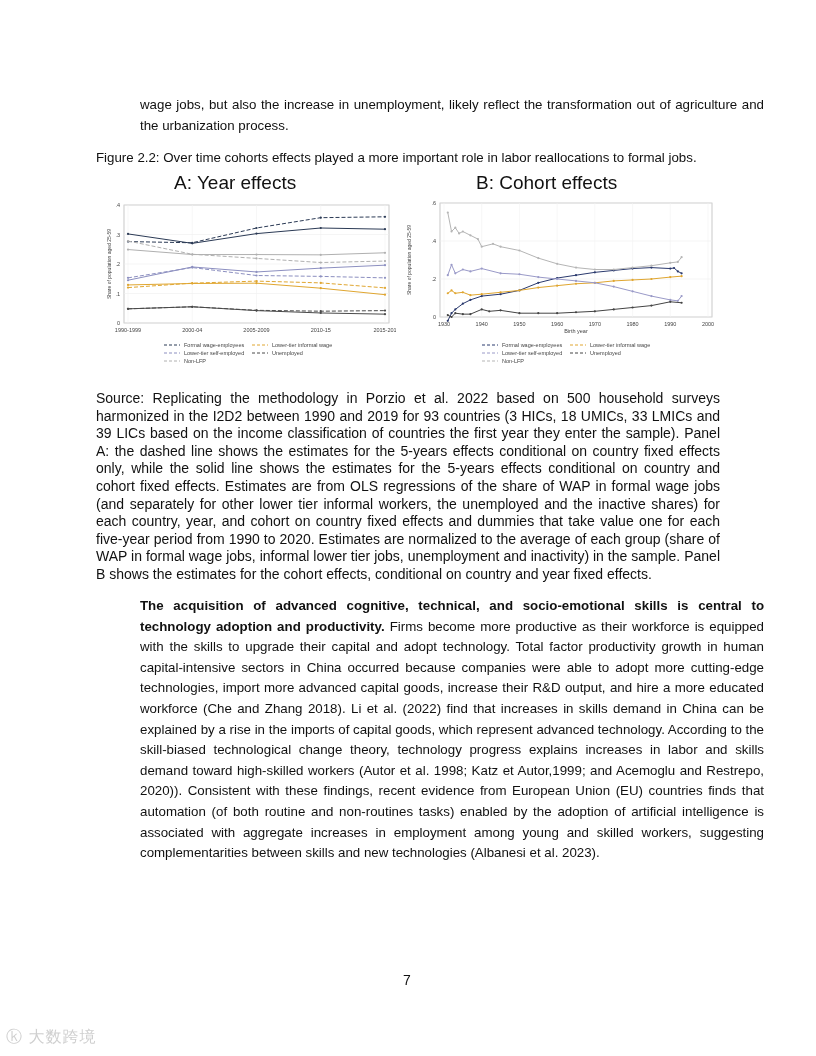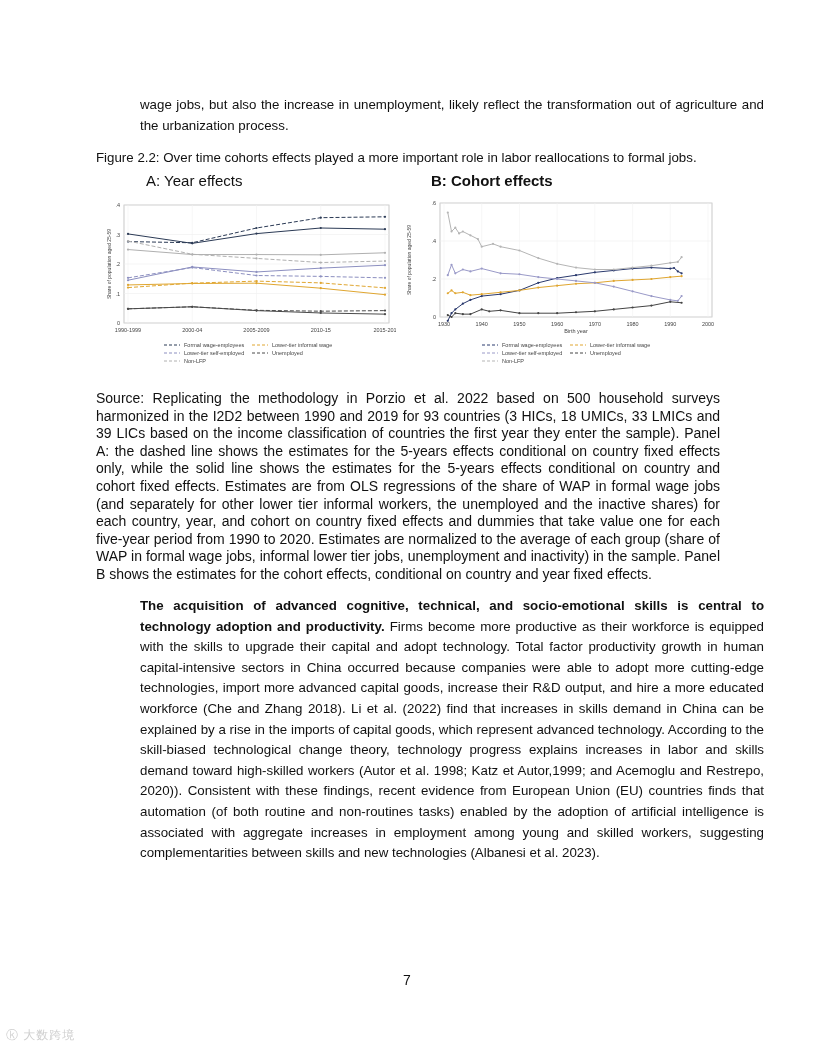--- a/index.html
+++ b/index.html
@@ -1,26 +1,26 @@
 <!DOCTYPE html>
 <html><head>
 <meta charset="utf-8">
 <style>
   html, body { margin: 0; padding: 0; background: #fff; }
   body { width: 816px; height: 1056px; position: relative; overflow: hidden; font-family: "Liberation Sans", sans-serif; color: #111; }
   .body-text { position: absolute; left: 96px; width: 624px; font-size: 13.3px; line-height: 20.6px; text-align: justify; margin-left: 44px; }
   #para-top { top: 95px; }
   #fig-caption { position: absolute; left: 96px; top: 150px; font-size: 13.3px; white-space: nowrap; text-align: center; }
-  .panel-title { position: absolute; top: 172px; font-size: 15px; }
+  .panel-title { position: absolute; top: 172px; font-size: 19px; margin-left: 28px; }
   #panel-a-title { left: 146px; }
-  #panel-b-title { left: 431px; font-weight: bold; }
+  #panel-b-title { left: 448px; }
   #source-note { position: absolute; left: 96px; width: 624px; top: 390px; font-size: 14px; line-height: 17.6px; text-align: justify; }
   #para-main { top: 596px; }
   #page-number { position: absolute; left: 403px; top: 972px; font-size: 14px; }
-  #watermark { position: absolute; left: 6px; top: 1027px; font-size: 12px; color: #cfcfcf; letter-spacing: 1px; }
+  #watermark { position: absolute; left: 6px; top: 1027px; font-size: 16px; color: #cfcfcf; letter-spacing: 1px; }
   svg text { font-family: "Liberation Sans", sans-serif; }
   .chart { position: absolute; }
   #chart-a { left: 104px; top: 195px; }
   #chart-b { left: 404px; top: 195px; }
 </style>
 </head>
 <body>
 
 <div id="para-top" class="body-text">wage jobs, but also the increase in unemployment, likely reflect the transformation out of agriculture and the urbanization process.</div>
 <div id="fig-caption">Figure 2.2: Over time cohorts effects played a more important role in labor reallocations to formal jobs.</div>

